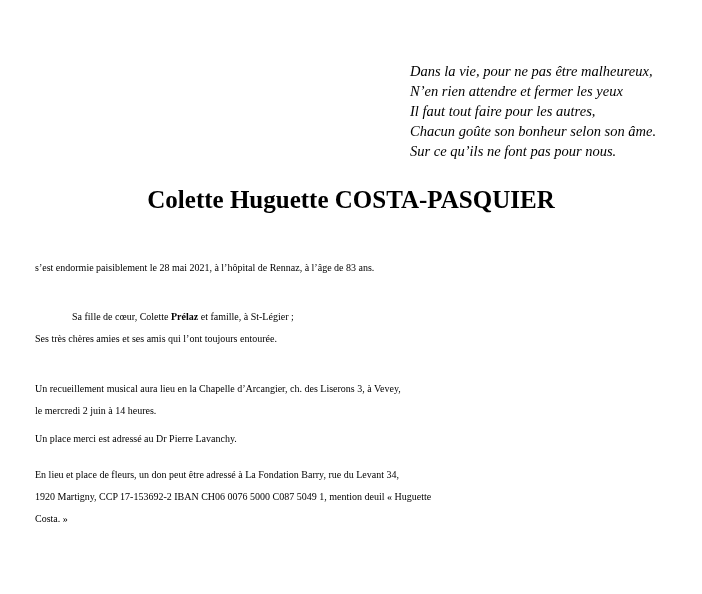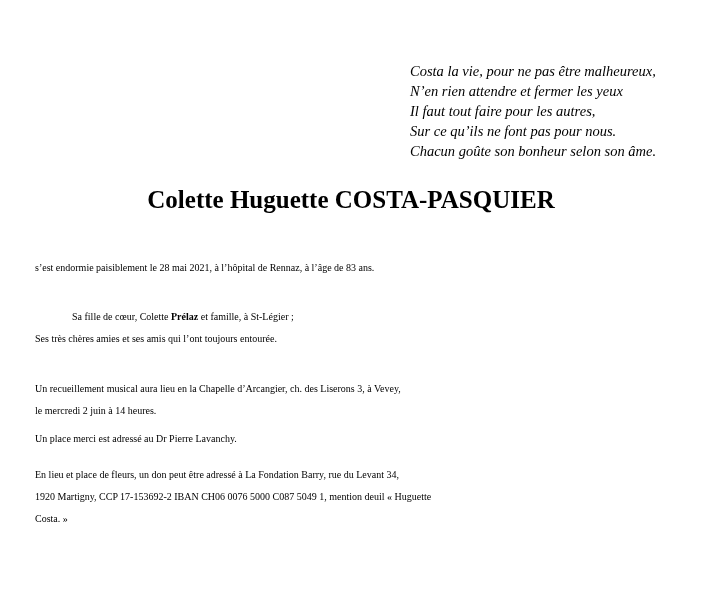--- a/index.html
+++ b/index.html
@@ -53,25 +53,25 @@
   .indent { padding-left: 37px; text-align: center; }
   .bold-name { font-weight: bold; }
   .line { display: block; }
 </style>
 </head>
 <body>
 
 <div class="page">
 
   <div class="epigraph">
-    <span class="line">Costa la vie, pour ne pas être malheureux,</span>
+    <span class="line">Dans la vie, pour ne pas être malheureux,</span>
     <span class="line">N’en rien attendre et fermer les yeux</span>
     <span class="line">Il faut tout faire pour les autres,</span>
+    <span class="line">Chacun goûte son bonheur selon son âme.</span>
     <span class="line">Sur ce qu’ils ne font pas pour nous.</span>
-    <span class="line">Chacun goûte son bonheur selon son âme.</span>
   </div>
 
   <h1 class="doc-title">Colette Huguette COSTA-PASQUIER</h1>
 
   <div class="body-block announcement">
     <span class="line">s’est endormie paisiblement le 28 mai 2021, à l’hôpital de Rennaz, à l’âge de 83 ans.</span>
   </div>
 
   <div class="body-block mourners">
     <span class="line indent"><span>Sa fille de cœur, Colette </span><span class="bold-name">Prélaz</span><span> et famille, à St-Légier ;</span></span>

